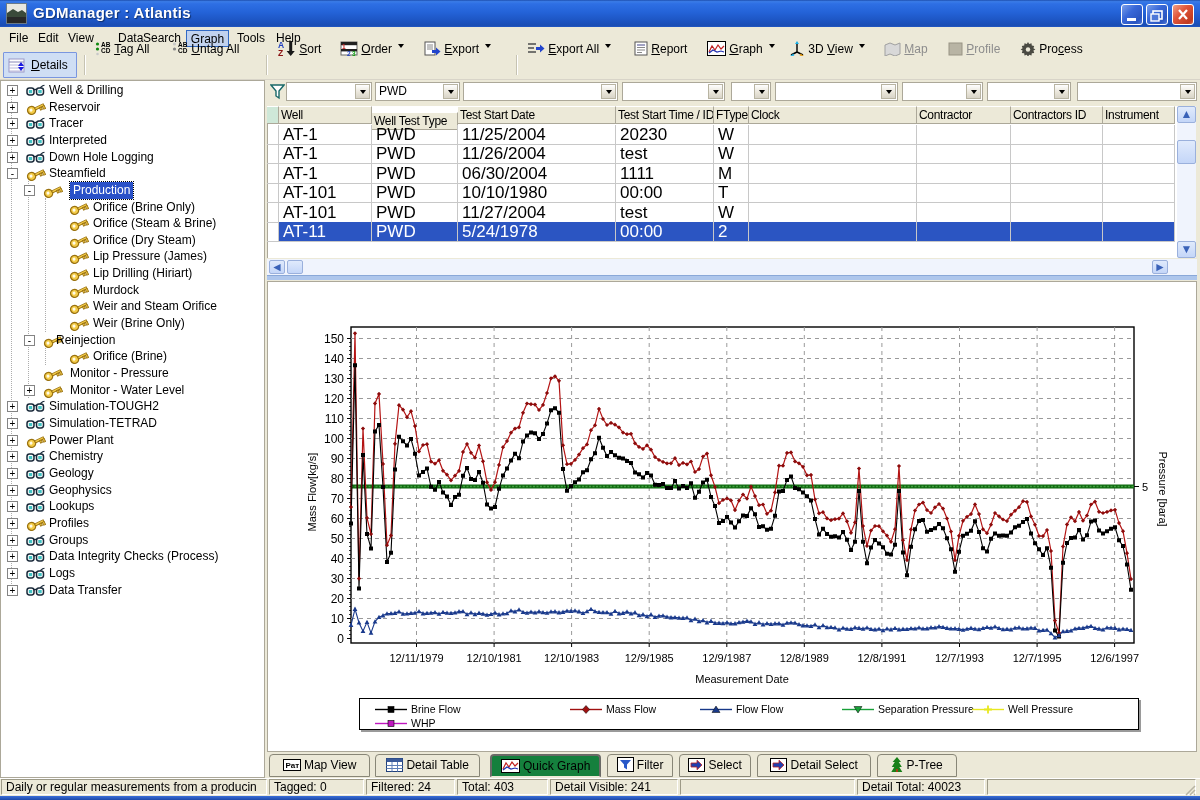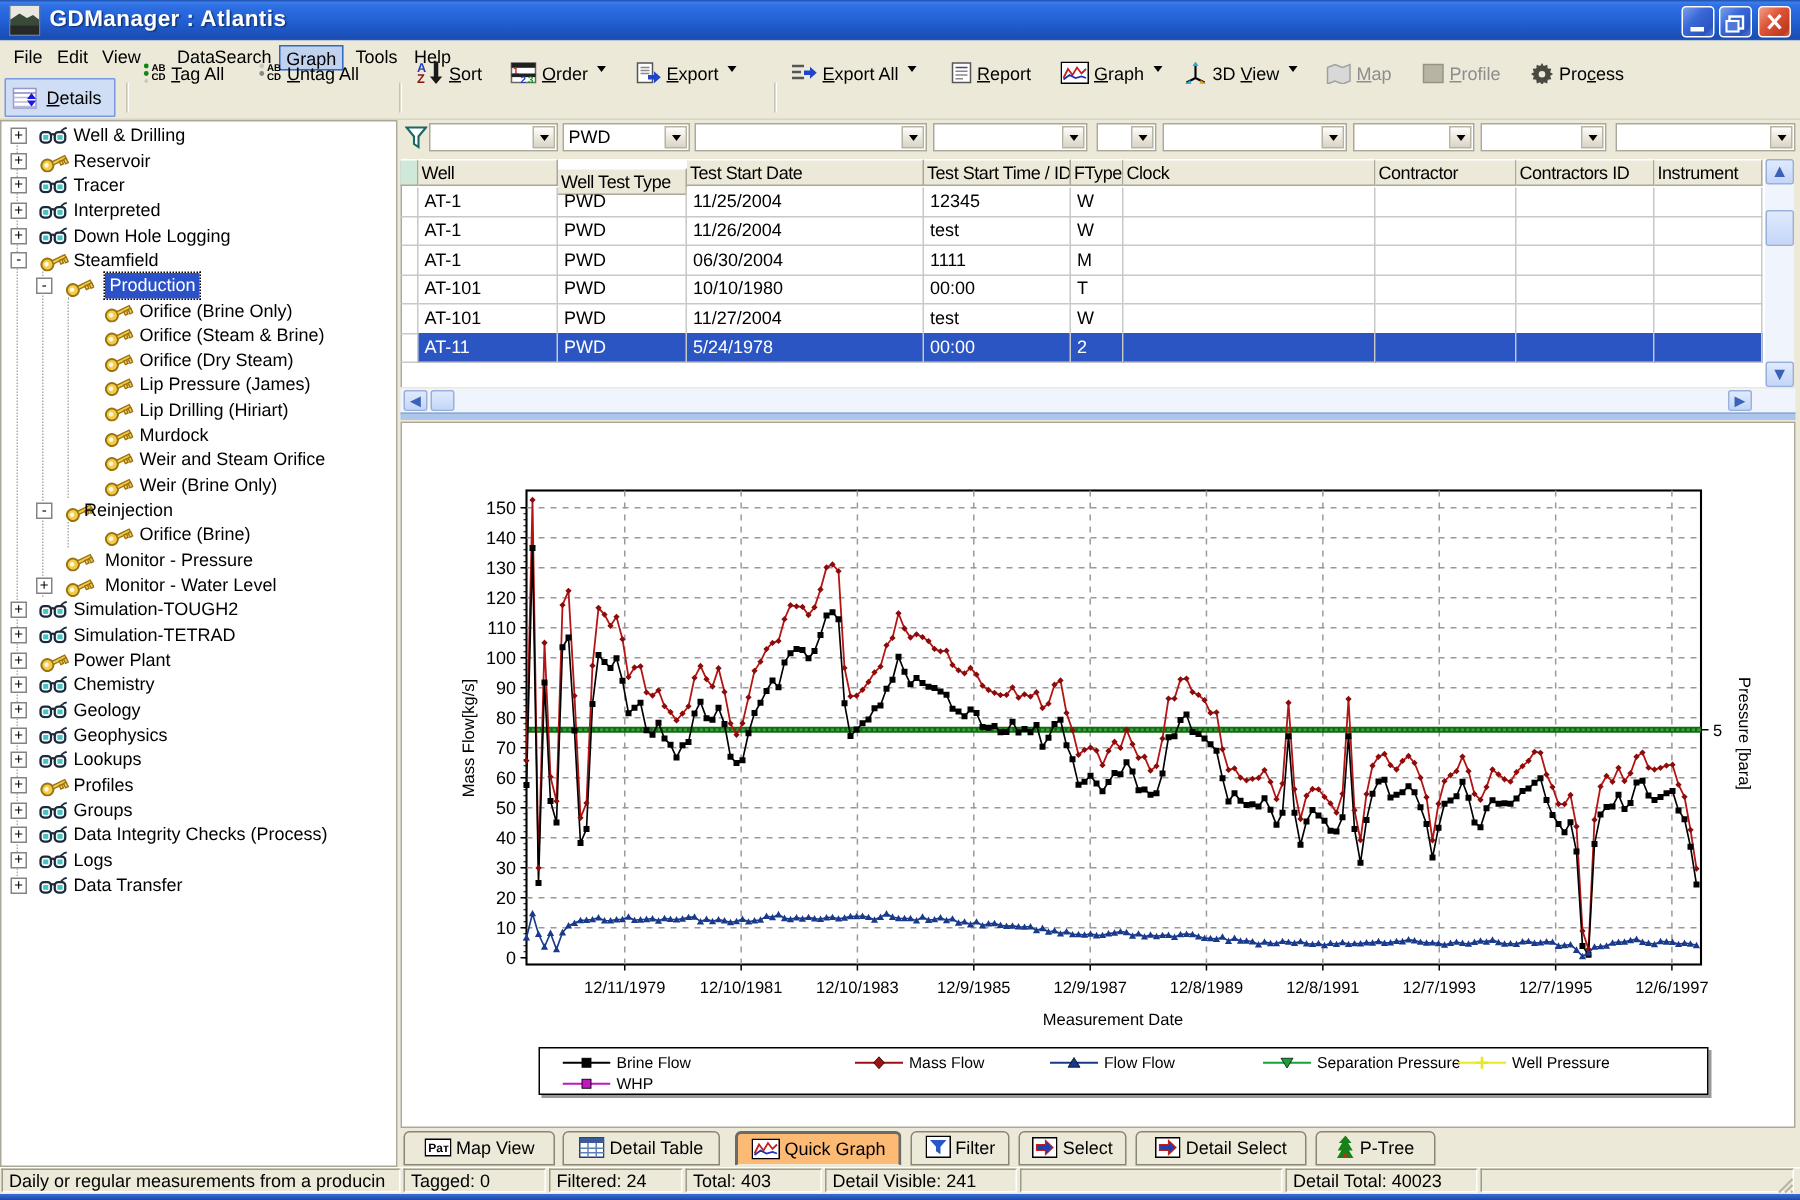--- a/index.html
+++ b/index.html
@@ -31,36 +31,36 @@
  font-size:10px;line-height:9px;text-align:center;color:#000;}
 
 #filterrow{left:267px;top:80px;width:933px;height:26px;background:#ece9d8;}
 .combo{position:absolute;top:3px;height:19px;background:#fff;border:1px solid #aca899;font-size:12px;line-height:17px;}
 .cbtn{position:absolute;right:1px;top:1px;width:15px;height:15px;background:linear-gradient(180deg,#fefefe,#e8e4d8 60%,#d8d4c8);border:1px solid #b8b4a2;}
 .cbtn:after{content:"";position:absolute;left:3.5px;top:5px;border:3.5px solid transparent;border-top:4.5px solid #000;}
 
 #grid{left:267px;top:106px;width:910px;height:152px;background:#fff;border-left:1px solid #aca899;}
 .gh{position:absolute;top:0;height:18px;font-size:11px;letter-spacing:-0.3px;background:#ece9d8;border-right:1px solid #aca899;border-bottom:1px solid #aca899;border-top:1px solid #fff;
  font-size:12px;line-height:17px;padding-left:2px;white-space:nowrap;overflow:hidden;}
-.gc{position:absolute;height:20px;border-right:1px solid #c8c8c8;border-bottom:1px solid #c8c8c8;font-size:12px;line-height:19px;padding-left:4px;white-space:nowrap;overflow:hidden;}
+.gc{position:absolute;height:20px;border-right:1px solid #c8c8c8;border-bottom:1px solid #c8c8c8;font-size:17px;line-height:19px;padding-left:4px;white-space:nowrap;overflow:hidden;}
 .selrow{background:#2b55c2;color:#fff;}
 
 .sb{background:#f0f4fd;}
 .sbtn{position:absolute;background:linear-gradient(180deg,#e0eafc,#c4d6f8);border:1px solid #9ab0dc;border-radius:2px;color:#3a62b8;font-weight:bold;text-align:center;}
 
 #chartpanel{left:267px;top:281px;width:930px;height:471px;background:#fff;border:1px solid #aca899;}
 #bluestrip{left:267px;top:275px;width:930px;height:5px;background:#aec6ec;border-top:1px solid #8aa8d8;}
 
 #legend{left:359px;top:698px;width:780px;height:32px;border:1px solid #000;background:#fff;box-shadow:2px 2px 0 #9a9a9a;}
 .litem{position:absolute;font-size:10.5px;white-space:nowrap;}
 
 #tabs{left:267px;top:753px;width:933px;height:25px;background:#ece9d8;}
 .tab{position:absolute;top:754px;height:23px;background:#ece9d8;border:1px solid #888677;border-radius:4px 4px 0 0;
  font-size:12px;line-height:21px;white-space:nowrap;}
-.tabsel{border:2px solid #6a6a66;border-bottom:1px solid #ece9d8;background:#fdba74;}
+.tabsel{border:2px solid #6a6a66;border-bottom:1px solid #ece9d8;background:#15803d;}
 
 #status{left:0;top:778px;width:1200px;height:18px;background:#ece9d8;border-top:1px solid #fff;}
 .seg{position:absolute;top:1px;height:16px;border:1px solid;border-color:#9d9a87 #fff #fff #9d9a87;font-size:12px;line-height:15px;padding-left:4px;white-space:nowrap;overflow:hidden;}
 #bottomedge{left:0;top:796px;width:1200px;height:4px;background:linear-gradient(180deg,#3a6ed8,#1c48a8);}
 #chartpanel>svg{position:absolute;left:0;top:0;}
 </style></head><body>
 <div id="titlebar" class="abs"></div>
 <svg class="abs" style="left:6px;top:3px" width="21" height="21">
     <rect width="21" height="21" fill="#6a7a88"></rect>
     <rect x="1" y="1" width="19" height="9" fill="#e8e8e0"></rect>
@@ -512,21 +512,21 @@
 <div class="gh abs" style="left:616px;top:106px;width:98px;">Test Start Time / ID</div>
 <div class="gh abs" style="left:714px;top:106px;width:35px;">FType</div>
 <div class="gh abs" style="left:749px;top:106px;width:168px;">Clock</div>
 <div class="gh abs" style="left:917px;top:106px;width:94px;">Contractor</div>
 <div class="gh abs" style="left:1011px;top:106px;width:92px;">Contractors ID</div>
 <div class="gh abs" style="left:1103px;top:106px;width:72px;">Instrument</div>
 <div class="gc abs" style="left:267px;top:125px;width:12px;"></div>
 <div class="gc abs" style="left:279px;top:125px;width:93px;">AT-1</div>
 <div class="gc abs" style="left:372px;top:125px;width:86px;">PWD</div>
 <div class="gc abs" style="left:458px;top:125px;width:158px;">11/25/2004</div>
-<div class="gc abs" style="left:616px;top:125px;width:98px;">12345</div>
+<div class="gc abs" style="left:616px;top:125px;width:98px;">20230</div>
 <div class="gc abs" style="left:714px;top:125px;width:35px;">W</div>
 <div class="gc abs" style="left:749px;top:125px;width:168px;"></div>
 <div class="gc abs" style="left:917px;top:125px;width:94px;"></div>
 <div class="gc abs" style="left:1011px;top:125px;width:92px;"></div>
 <div class="gc abs" style="left:1103px;top:125px;width:72px;"></div>
 <div class="gc abs" style="left:267px;top:144px;width:12px;"></div>
 <div class="gc abs" style="left:279px;top:144px;width:93px;">AT-1</div>
 <div class="gc abs" style="left:372px;top:144px;width:86px;">PWD</div>
 <div class="gc abs" style="left:458px;top:144px;width:158px;">11/26/2004</div>
 <div class="gc abs" style="left:616px;top:144px;width:98px;">test</div>

